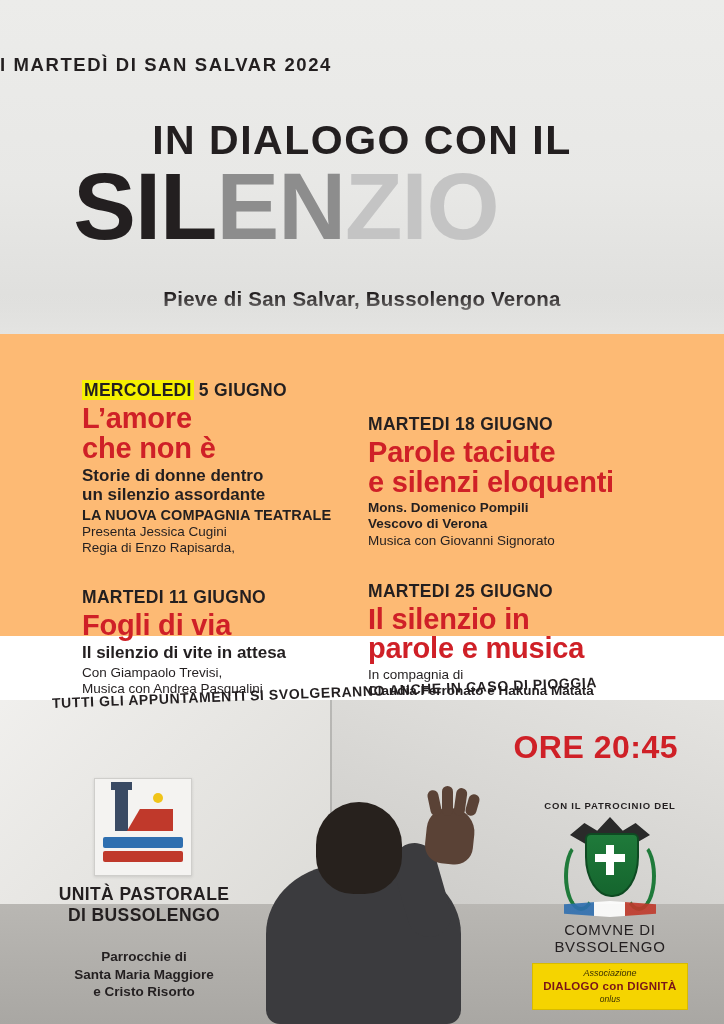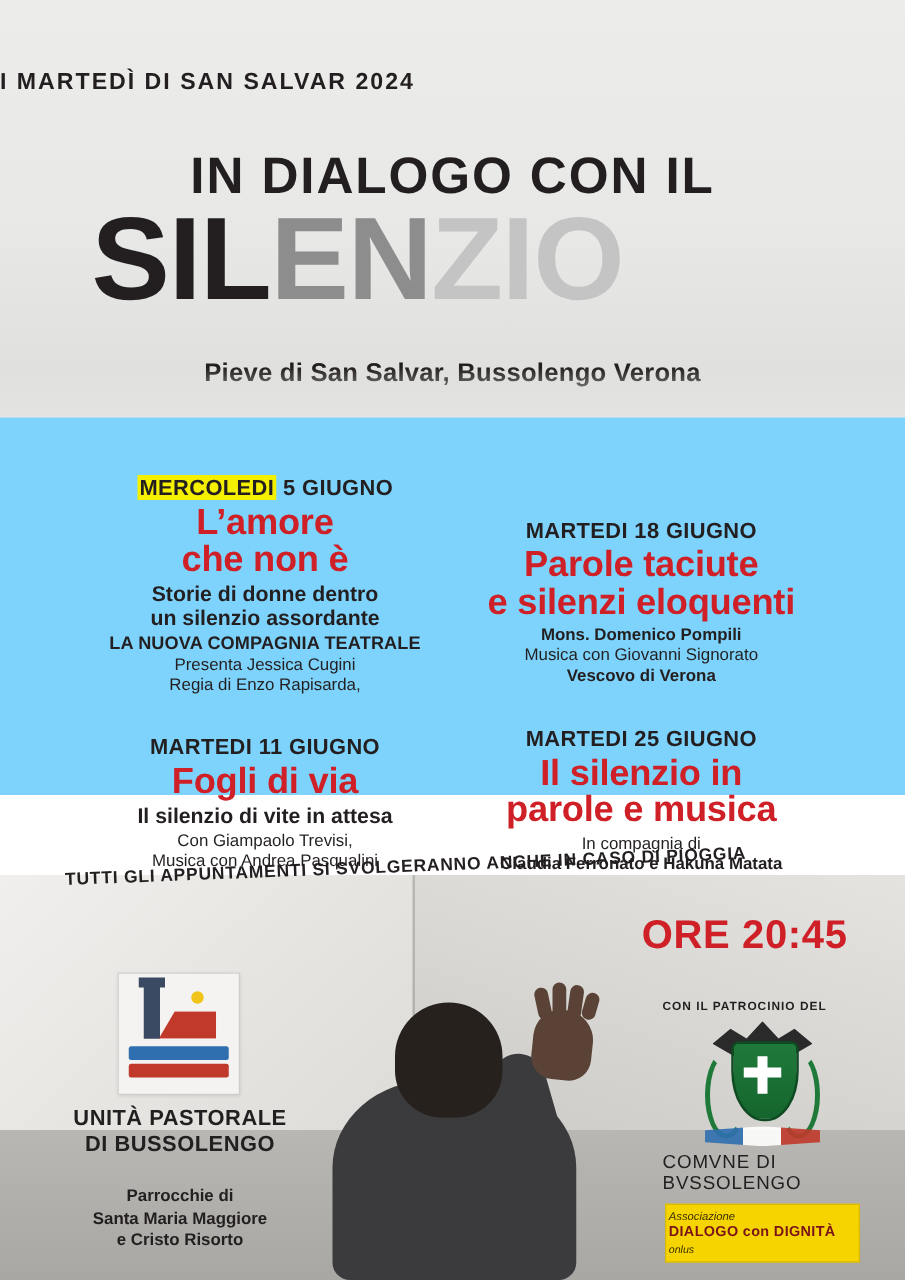--- a/index.html
+++ b/index.html
@@ -81,22 +81,21 @@
     color: #231f20;
     letter-spacing: 0.2px;
   }
 
   
   .program {
     position: absolute;
     left: 0; top: 334px;
     width: 724px;
     height: 302px;
-    background: #7dd3fc;
-    text-align: center;
+    background: #fdba74;
   }
 
   .col-left  { position: absolute; left: 82px;  top: 46px; width: 260px; }
   .col-right { position: absolute; left: 368px; top: 80px; width: 290px; }
 
   .event { margin-bottom: 22px; }
 
   .ev-date {
     font-size: 17.5px;
     font-weight: bold;
@@ -298,20 +297,21 @@
     font-weight: bold;
     color: #231f20;
     line-height: 1.3;
   }
 
   
   .crest-block {
     position: absolute;
     right: 34px; top: 100px;
     width: 160px;
+    text-align: center;
   }
   .crest-top {
     font-size: 9.5px;
     font-weight: bold;
     letter-spacing: 0.8px;
     color: #231f20;
   }
   .crest-art {
     position: relative;
     width: 128px; height: 104px;
@@ -413,22 +413,22 @@
 
     </div>
 
     <div class="col-right">
 
       <div class="event">
         <div class="ev-date">MARTEDI 18 GIUGNO</div>
         <div class="ev-title" style="white-space:pre-line">Parole taciute
 e silenzi eloquenti</div>
         <div class="ev-line" style="font-weight:bold">Mons. Domenico Pompili</div>
+        <div class="ev-line" style="font-weight:bold">Vescovo di Verona</div>
         <div class="ev-line">Musica con Giovanni Signorato</div>
-        <div class="ev-line" style="font-weight:bold">Vescovo di Verona</div>
       </div>
 
       <div class="event" style="margin-top:32px">
         <div class="ev-date">MARTEDI 25 GIUGNO</div>
         <div class="ev-title" style="white-space:pre-line">Il silenzio in
 parole e musica</div>
         <div class="ev-line">In compagnia di</div>
         <div class="ev-line" style="font-weight:bold">Claudia Ferronato e Hakuna Matata</div>
       </div>
 

